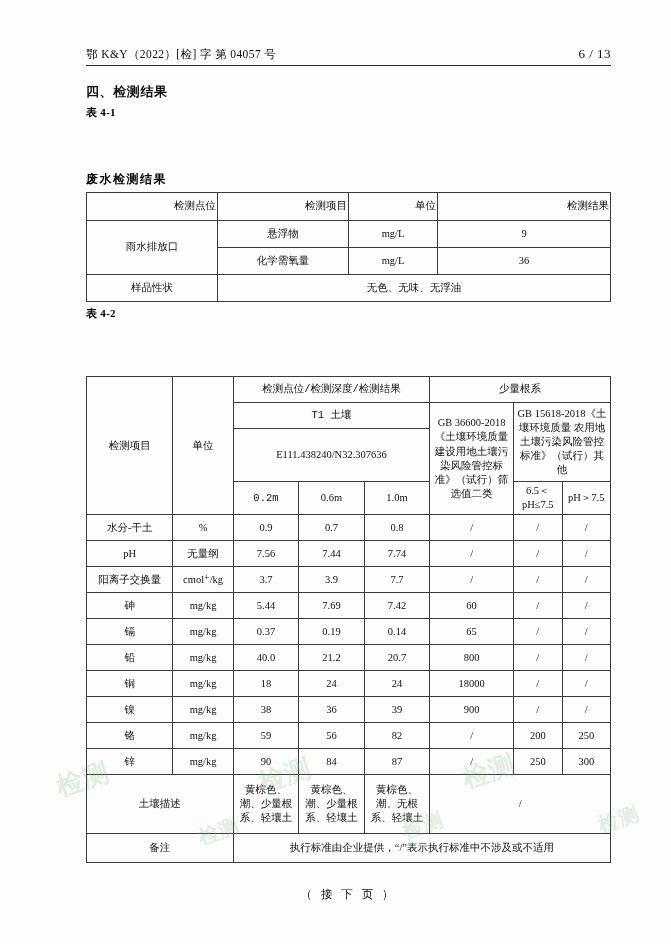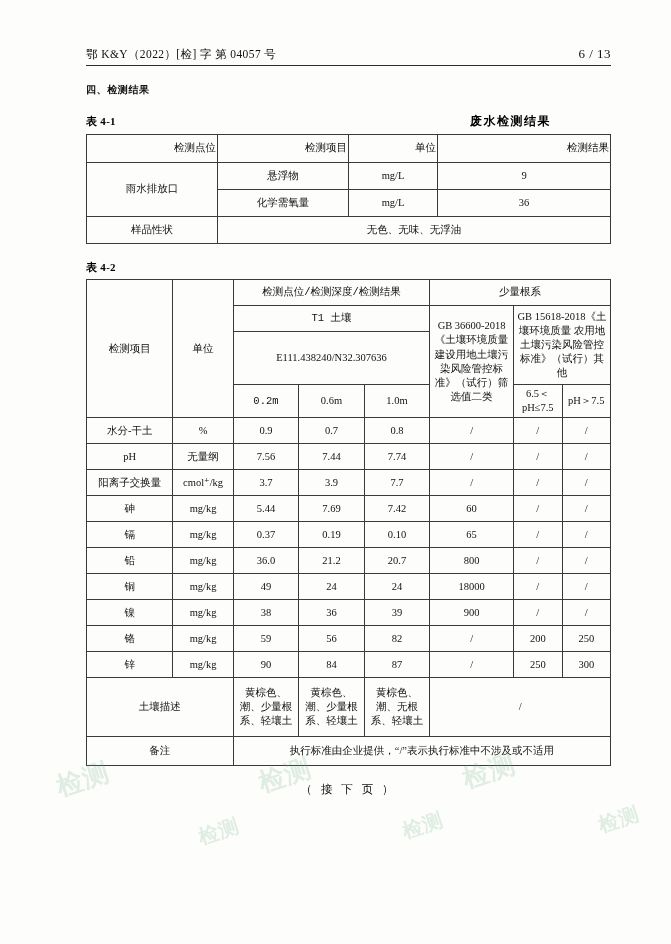--- a/index.html
+++ b/index.html
@@ -36,31 +36,32 @@
     color: #111;
     padding-bottom: 3px;
     border-bottom: 1.1px solid #2b2b2b;
     letter-spacing: 0.4px;
   }
   .doc-header .hdr-left { white-space: pre; }
   .doc-header .hdr-right { font-size: 13px; letter-spacing: 0.5px; }
 
   .section-title {
     margin-top: 17px;
-    font-size: 10px;
+    font-size: 13px;
     font-weight: bold;
     letter-spacing: 0.6px;
     color: #111;
   }
 
   .table-caption {
-    margin-top: 16px;
+    margin-top: 4px;
     display: flex;
     align-items: baseline;
     font-size: 11px;
+    flex-direction: column;
   }
   .table-caption .tbl-no {
     font-weight: bold;
     width: 66px;
     flex: 0 0 66px;
     letter-spacing: 0.3px;
   }
   .table-caption .tbl-title {
     flex: 1;
     text-align: right;
@@ -91,21 +92,21 @@
   #tbl-waste .hdr td { height: 23px; text-align: right; }
 
   
   #tbl-soil td { height: 21px; }
   .v-tall { height: 30px; font-family: Liberation Mono, monospace; }
   .small { font-size: 9.5px; }
   .tiny { font-size: 9px; }
   .cell-wrap { line-height: 1.3; }
 
   .footer-note {
-    margin-top: 16px;
+    margin-top: 24px;
     text-align: center;
     font-size: 11.5px;
     letter-spacing: 3px;
     color: #111;
   }
 
   
   .wm {
     position: absolute;
     color: rgba(120, 180, 140, 0.22);
@@ -249,39 +250,39 @@
           <td>7.42</td>
           <td>60</td>
           <td>/</td>
           <td>/</td>
         </tr>
         <tr>
           <td>镉</td>
           <td>mg/kg</td>
           <td>0.37</td>
           <td>0.19</td>
-          <td>0.10</td>
+          <td>0.14</td>
           <td>65</td>
           <td>/</td>
           <td>/</td>
         </tr>
         <tr>
           <td>铅</td>
           <td>mg/kg</td>
-          <td>36.0</td>
+          <td>40.0</td>
           <td>21.2</td>
           <td>20.7</td>
           <td>800</td>
           <td>/</td>
           <td>/</td>
         </tr>
         <tr>
           <td>铜</td>
           <td>mg/kg</td>
-          <td>49</td>
+          <td>18</td>
           <td>24</td>
           <td>24</td>
           <td>18000</td>
           <td>/</td>
           <td>/</td>
         </tr>
         <tr>
           <td>镍</td>
           <td>mg/kg</td>
           <td>38</td>

